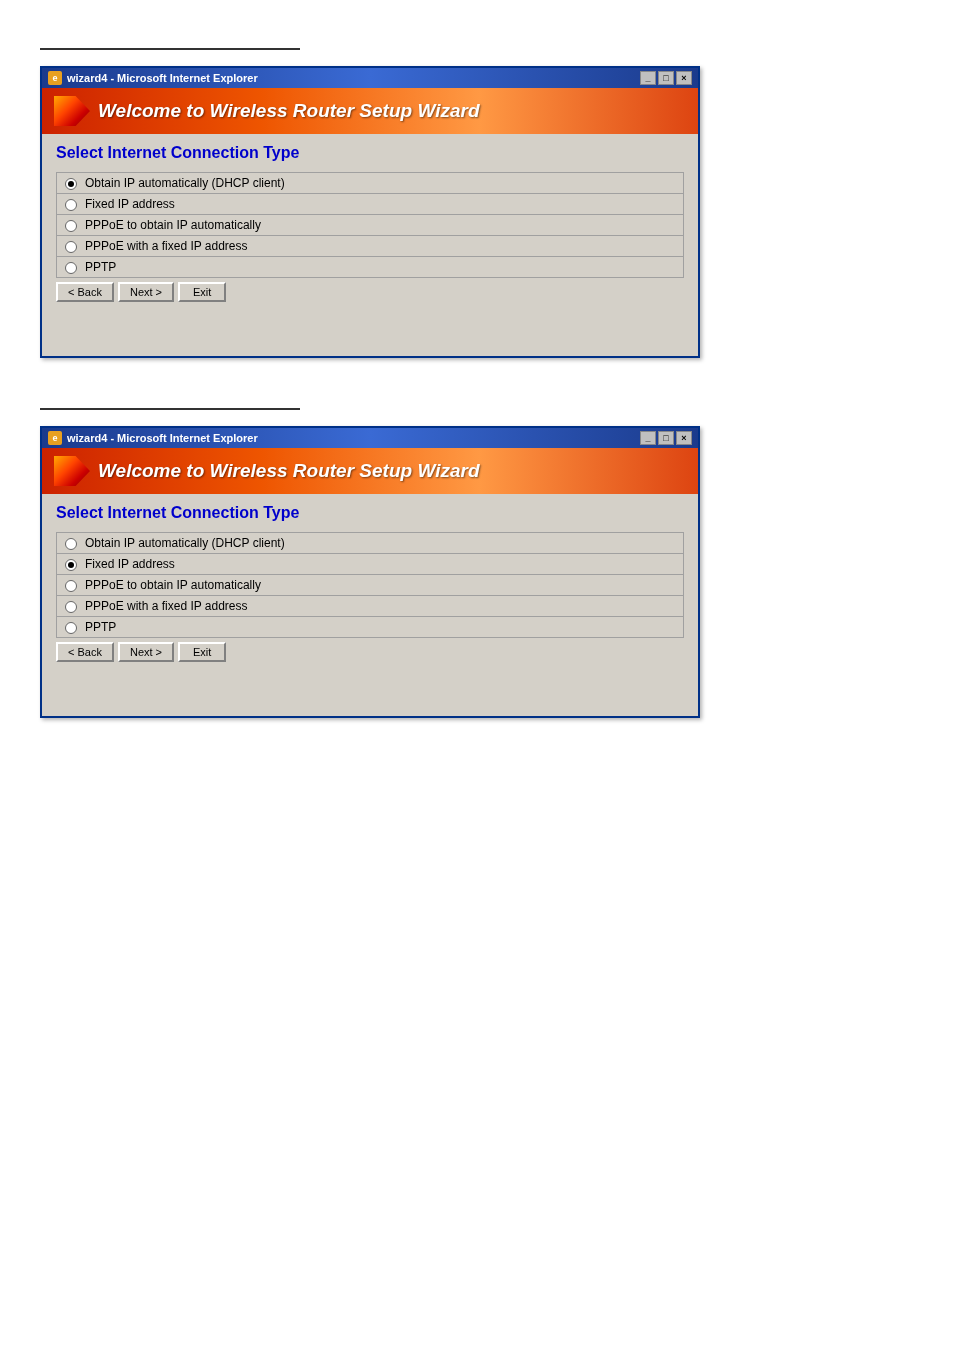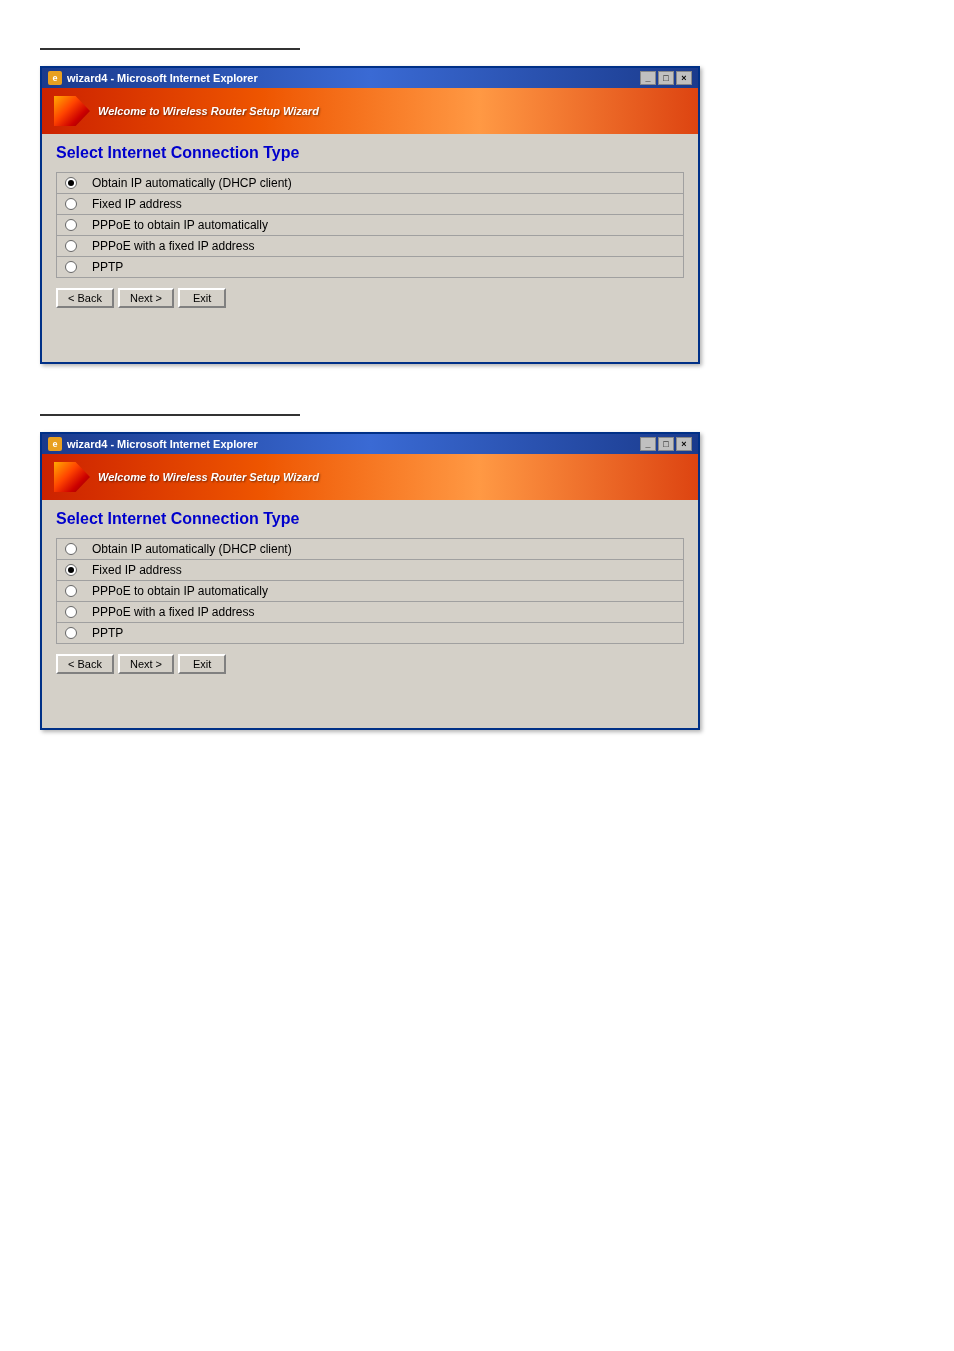--- a/index.html
+++ b/index.html
@@ -107,21 +107,21 @@
     .banner-logo-inner {
       width: 36px;
       height: 30px;
       background: linear-gradient(135deg, #ffaa00 0%, #ff4400 40%, #cc0000 70%, #880000 100%);
       clip-path: polygon(0 0, 60% 0, 100% 50%, 60% 100%, 0 100%);
     }
 
     .banner-title {
       font-style: italic;
       font-weight: bold;
-      font-size: 11px;
+      font-size: 19px;
       color: #fff;
       text-shadow: 1px 1px 2px rgba(0,0,0,0.5);
     }
 
     
     .wizard-body {
       background: #d4d0c8;
       padding: 10px 14px 14px 14px;
     }
 
@@ -141,22 +141,22 @@
 
     .options-table tr td {
       padding: 3px 8px;
       border: 1px solid #a0a0a0;
       font-size: 12px;
       background: #d4d0c8;
     }
 
     .option-row {
       display: flex;
-      align-items: center;
-      gap: 15px;
+      align-items: flex-end;
+      gap: 8px;
     }
 
     
     .radio-custom {
       width: 12px;
       height: 12px;
       border: 1px solid #666;
       border-radius: 50%;
       background: #fff;
       display: inline-flex;
@@ -169,21 +169,21 @@
     .radio-custom.selected::after {
       content: '';
       width: 6px;
       height: 6px;
       border-radius: 50%;
       background: #000;
     }
 
     
     .button-row {
-      margin-top: 10px;
+      margin-top: 4px;
       display: flex;
       gap: 4px;
     }
 
     .win-button {
       padding: 2px 10px;
       font-size: 11px;
       background: #d4d0c8;
       border-top: 2px solid #fff;
       border-left: 2px solid #fff;

